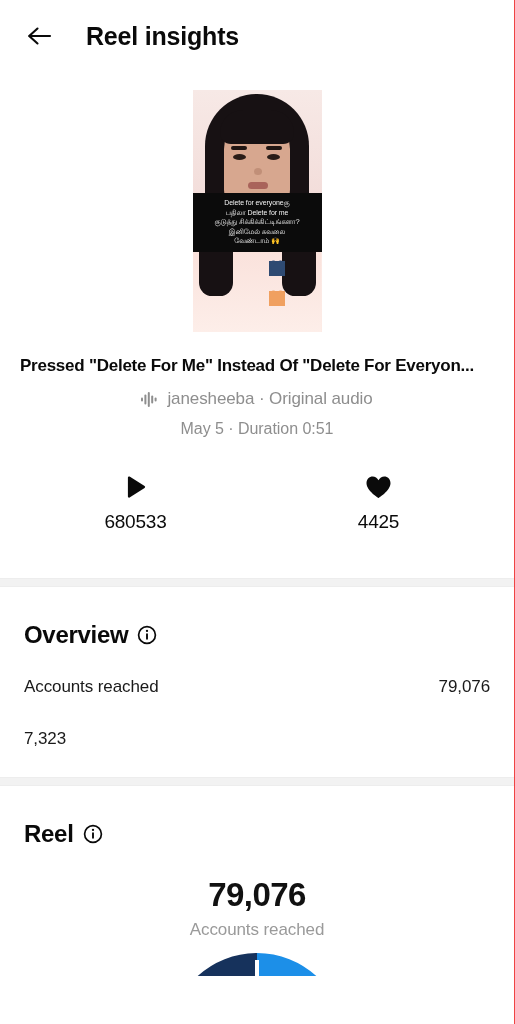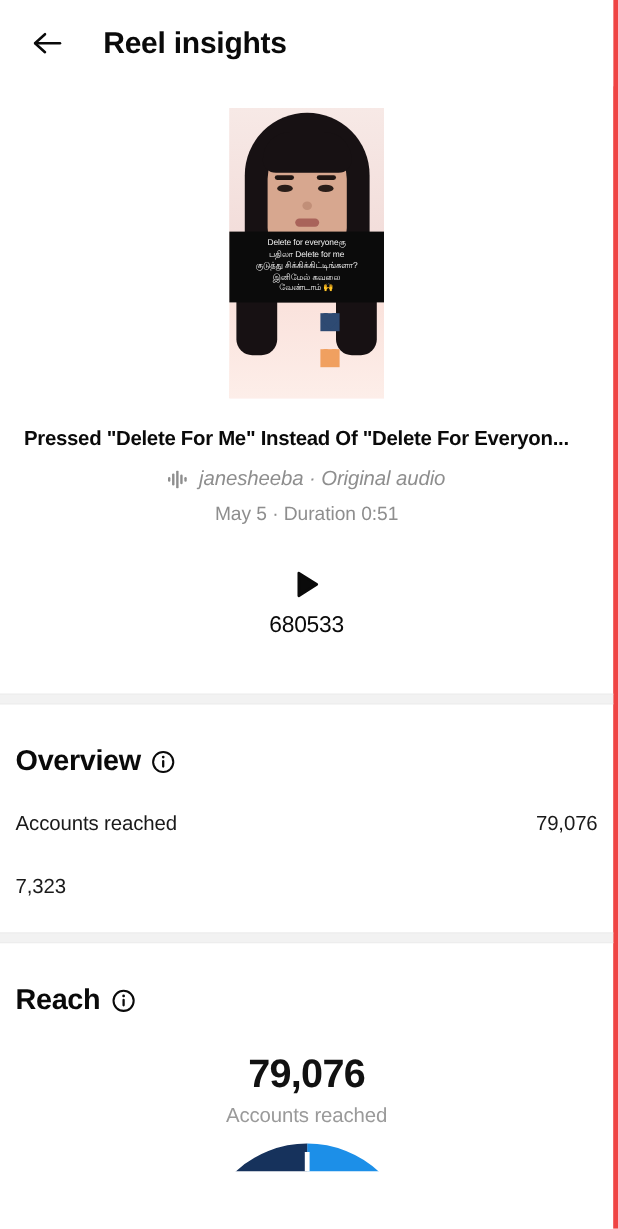--- a/index.html
+++ b/index.html
@@ -6,21 +6,21 @@
   html, body {
     width:515px; height:1024px;
     background:#ffffff;
     font-family:"Liberation Sans", sans-serif;
     overflow:hidden;
   }
   #app {
     position:relative;
     width:515px; height:1024px;
     background:#ffffff;
-    border-right:4px solid #ef4444;
+    border-right:1px solid #ef4444;
   }
 
   
   .header {
     height:72px;
     display:flex;
     align-items:center;
     padding-left:18px;
     background:#ffffff;
   }
@@ -159,21 +159,20 @@
     letter-spacing:-0.25px;
     white-space:nowrap;
     overflow:hidden;
   }
   .audio-row {
     display:flex;
     align-items:center;
     justify-content:center;
     gap:9px;
     margin-top:13px;
-    font-style:italic;
   }
   .wave-icon { display:block; }
   .audio-text {
     font-size:17px;
     color:#8e8e8e;
     letter-spacing:-0.1px;
   }
   .date-row {
     text-align:center;
     margin-top:11px;
@@ -211,21 +210,21 @@
   
   .divider {
     height:9px;
     background:#f2f2f2;
     border-top:1px solid #ededed;
     border-bottom:1px solid #ededed;
   }
   .sp-before-overview { margin-top:45px; }
 
   
-  .section { padding:0 13px; }
+  .section { padding:0 24px; }
   .section-head {
     display:flex;
     align-items:center;
     gap:9px;
     padding-top:34px;
   }
   .section-title {
     font-size:24px;
     font-weight:bold;
     color:#0a0a0a;
@@ -338,20 +337,28 @@
 
     <div class="stat">
       <div class="stat-icon">
         <svg width="26" height="26" viewBox="0 0 26 26">
           <path d="M6 3.5 L21 13 L6 22.5 Z" fill="#0a0a0a" stroke="#0a0a0a" stroke-width="2.2" stroke-linejoin="round"></path>
         </svg>
       </div>
       <div class="stat-value">680533</div>
     </div>
 
+    <div class="stat">
+      <div class="stat-icon">
+        <svg width="27" height="25" viewBox="0 0 27 25">
+          <path d="M13.5 23 C13.5 23 1.5 15.5 1.5 8.2 C1.5 4.3 4.4 1.6 7.7 1.6 C10.1 1.6 12.3 3.1 13.5 5.3 C14.7 3.1 16.9 1.6 19.3 1.6 C22.6 1.6 25.5 4.3 25.5 8.2 C25.5 15.5 13.5 23 13.5 23 Z" fill="#0a0a0a"></path>
+        </svg>
+      </div>
+      <div class="stat-value">4425</div>
+    </div>
 
 
 
 
   </div>
 
   <div class="sp-before-overview"></div>
   <div class="divider"></div>
 
   <div class="section">
@@ -371,21 +378,21 @@
     <div class="metric-row">
       <span class="metric-value">7,323</span>
     </div>
   </div>
 
   <div class="overview-pad"></div>
   <div class="divider"></div>
 
   <div class="section">
     <div class="section-head">
-      <span class="section-title">Reach</span>
+      <span class="section-title">Reel</span>
       <svg class="info-icon" width="20" height="20" viewBox="0 0 20 20">
         <circle cx="10" cy="10" r="8.4" fill="none" stroke="#0a0a0a" stroke-width="1.7"></circle>
         <circle cx="10" cy="5.9" r="1.15" fill="#0a0a0a"></circle>
         <rect x="9.05" y="8.3" width="1.9" height="6.4" rx="0.95" fill="#0a0a0a"></rect>
       </svg>
     </div>
 
     <div class="reach-body">
       <div class="reach-number">79,076</div>
       <div class="reach-caption">Accounts reached</div>

